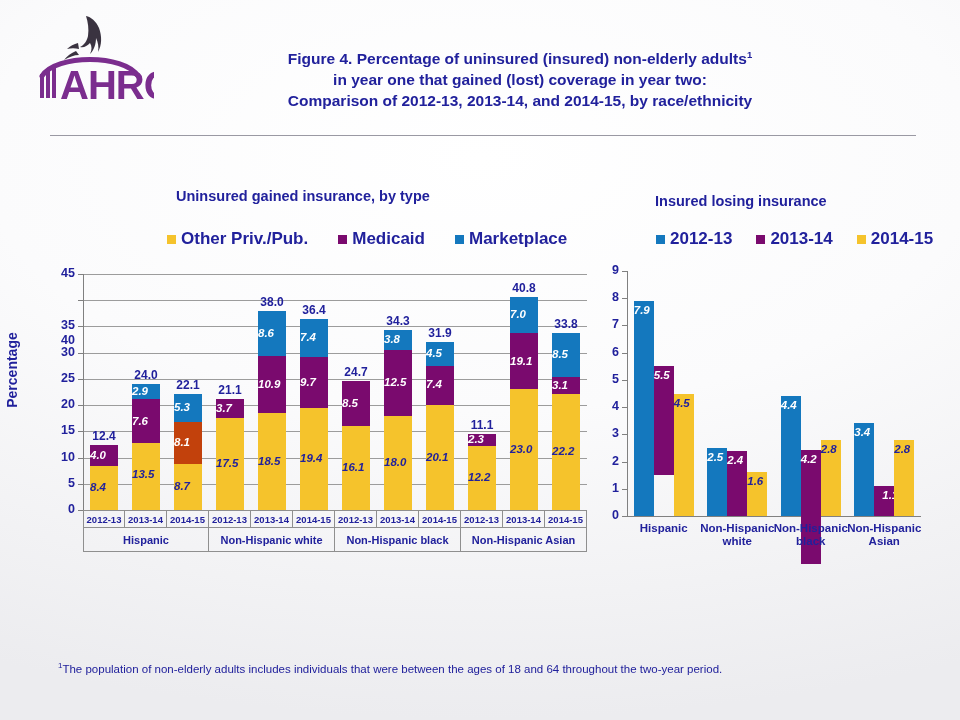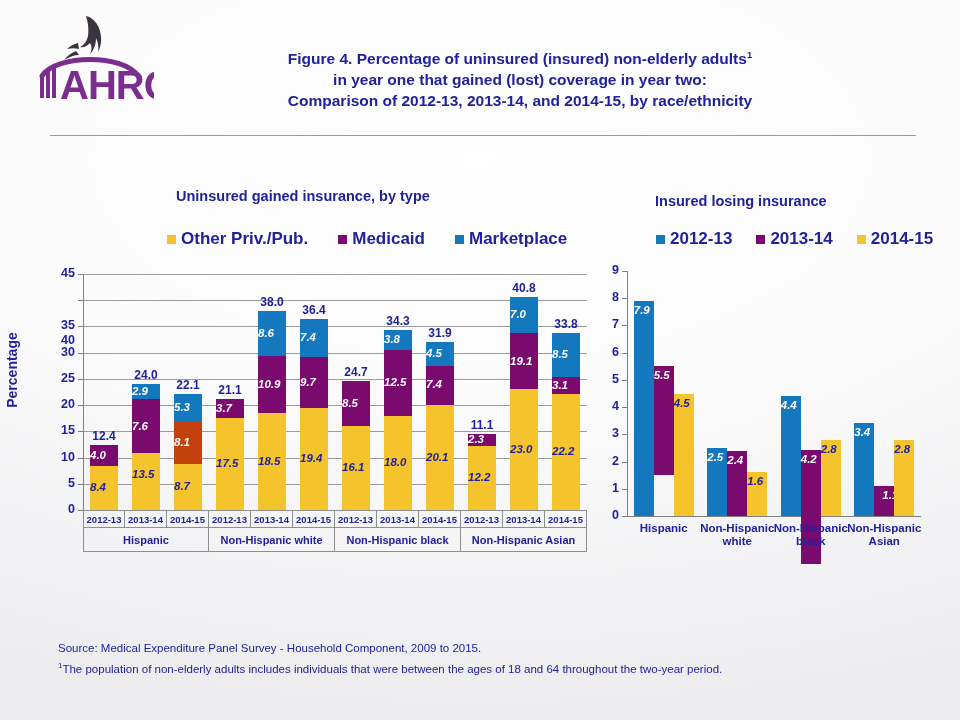--- a/index.html
+++ b/index.html
@@ -176,21 +176,21 @@
       <div class="axis-line" style="left: 0px; top: 0px; width: 1px; height: 236px; background: rgb(128, 128, 128);"></div>
       <div class="bar-seg" style="left: 7px; width: 28px; height: 44.0533px; top: 191.947px; background: rgb(245, 195, 44);">
         <span class="seg-label dark">8.4</span>
       </div>
       <div class="bar-seg" style="left: 7px; width: 28px; height: 20.9778px; top: 170.969px; background: rgb(122, 10, 110);">
         <span class="seg-label light">4.0</span>
       </div>
       <div class="bar-seg" style="left: 49px; width: 28px; height: 70.8px; top: 165.2px; background: rgb(245, 195, 44);">
         <span class="seg-label dark">13.5</span>
       </div>
-      <div class="bar-seg" style="left: 49px; width: 28px; height: 54px; top: 125.342px; background: rgb(122, 10, 110);">
+      <div class="bar-seg" style="left: 49px; width: 28px; height: 44px; top: 125.342px; background: rgb(122, 10, 110);">
         <span class="seg-label light">7.6</span>
       </div>
       <div class="bar-seg" style="left: 49px; width: 28px; height: 15.2089px; top: 110.133px; background: rgb(20, 120, 190);">
         <span class="seg-label light">2.9</span>
       </div>
       <div class="bar-seg" style="left: 91px; width: 28px; height: 45.6267px; top: 190.373px; background: rgb(245, 195, 44);">
         <span class="seg-label dark">8.7</span>
       </div>
       <div class="bar-seg" style="left: 91px; width: 28px; height: 42.48px; top: 147.893px; background: #c2410c;">
         <span class="seg-label light">8.1</span>
@@ -379,21 +379,20 @@
       <div class="ytick" style="left: 585px; top: 263px;">9</div>
       <div class="tickmark" style="left: 622px; top: 271px;"></div>
     </div>
   <div id="right-cats">
       <div class="rcat" style="left: 621px; width: 85.5px; top: 522px;">Hispanic</div>
       <div class="rcat" style="left: 694.5px; width: 85.5px; top: 522px;">Non-Hispanic<br>white</div>
       <div class="rcat" style="left: 768px; width: 85.5px; top: 522px;">Non-Hispanic<br>black</div>
       <div class="rcat" style="left: 841.5px; width: 85.5px; top: 522px;">Non-Hispanic<br>Asian</div>
     </div>
 
-  <div class="foot" id="foot1">Source:  Medical Expenditure Panel Survey  - Household Component, 2009 to 2015.</div>
   <div class="foot" id="foot2">
     <sup>1</sup><span>The population of non-elderly adults includes individuals that were between the ages of 18 and 64 throughout the two-year period.</span>
   </div>
 
 <div class="total-label" style="left: 82px; width: 44px; top: 428.969px;">12.4</div>
     <div class="total-label" style="left: 124px; width: 44px; top: 368.133px;">24.0</div>
     <div class="total-label" style="left: 166px; width: 44px; top: 378.098px;">22.1</div>
     <div class="total-label" style="left: 208px; width: 44px; top: 382.818px;">21.1</div>
     <div class="total-label" style="left: 250px; width: 44px; top: 294.711px;">38.0</div>
     <div class="total-label" style="left: 292px; width: 44px; top: 302.578px;">36.4</div>

